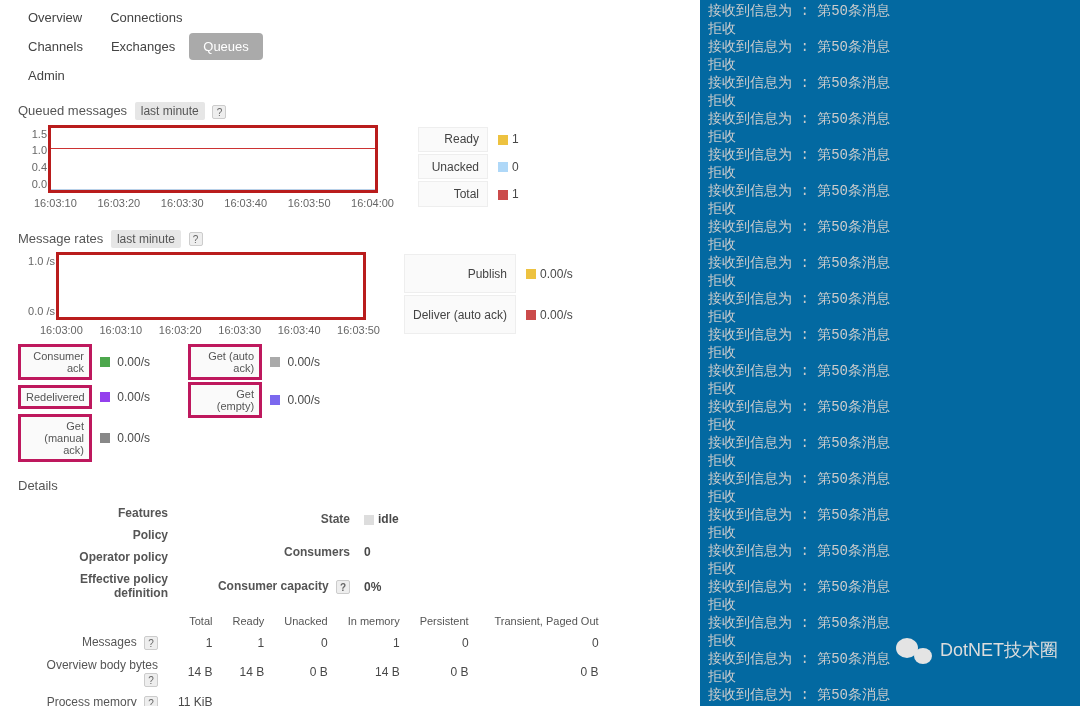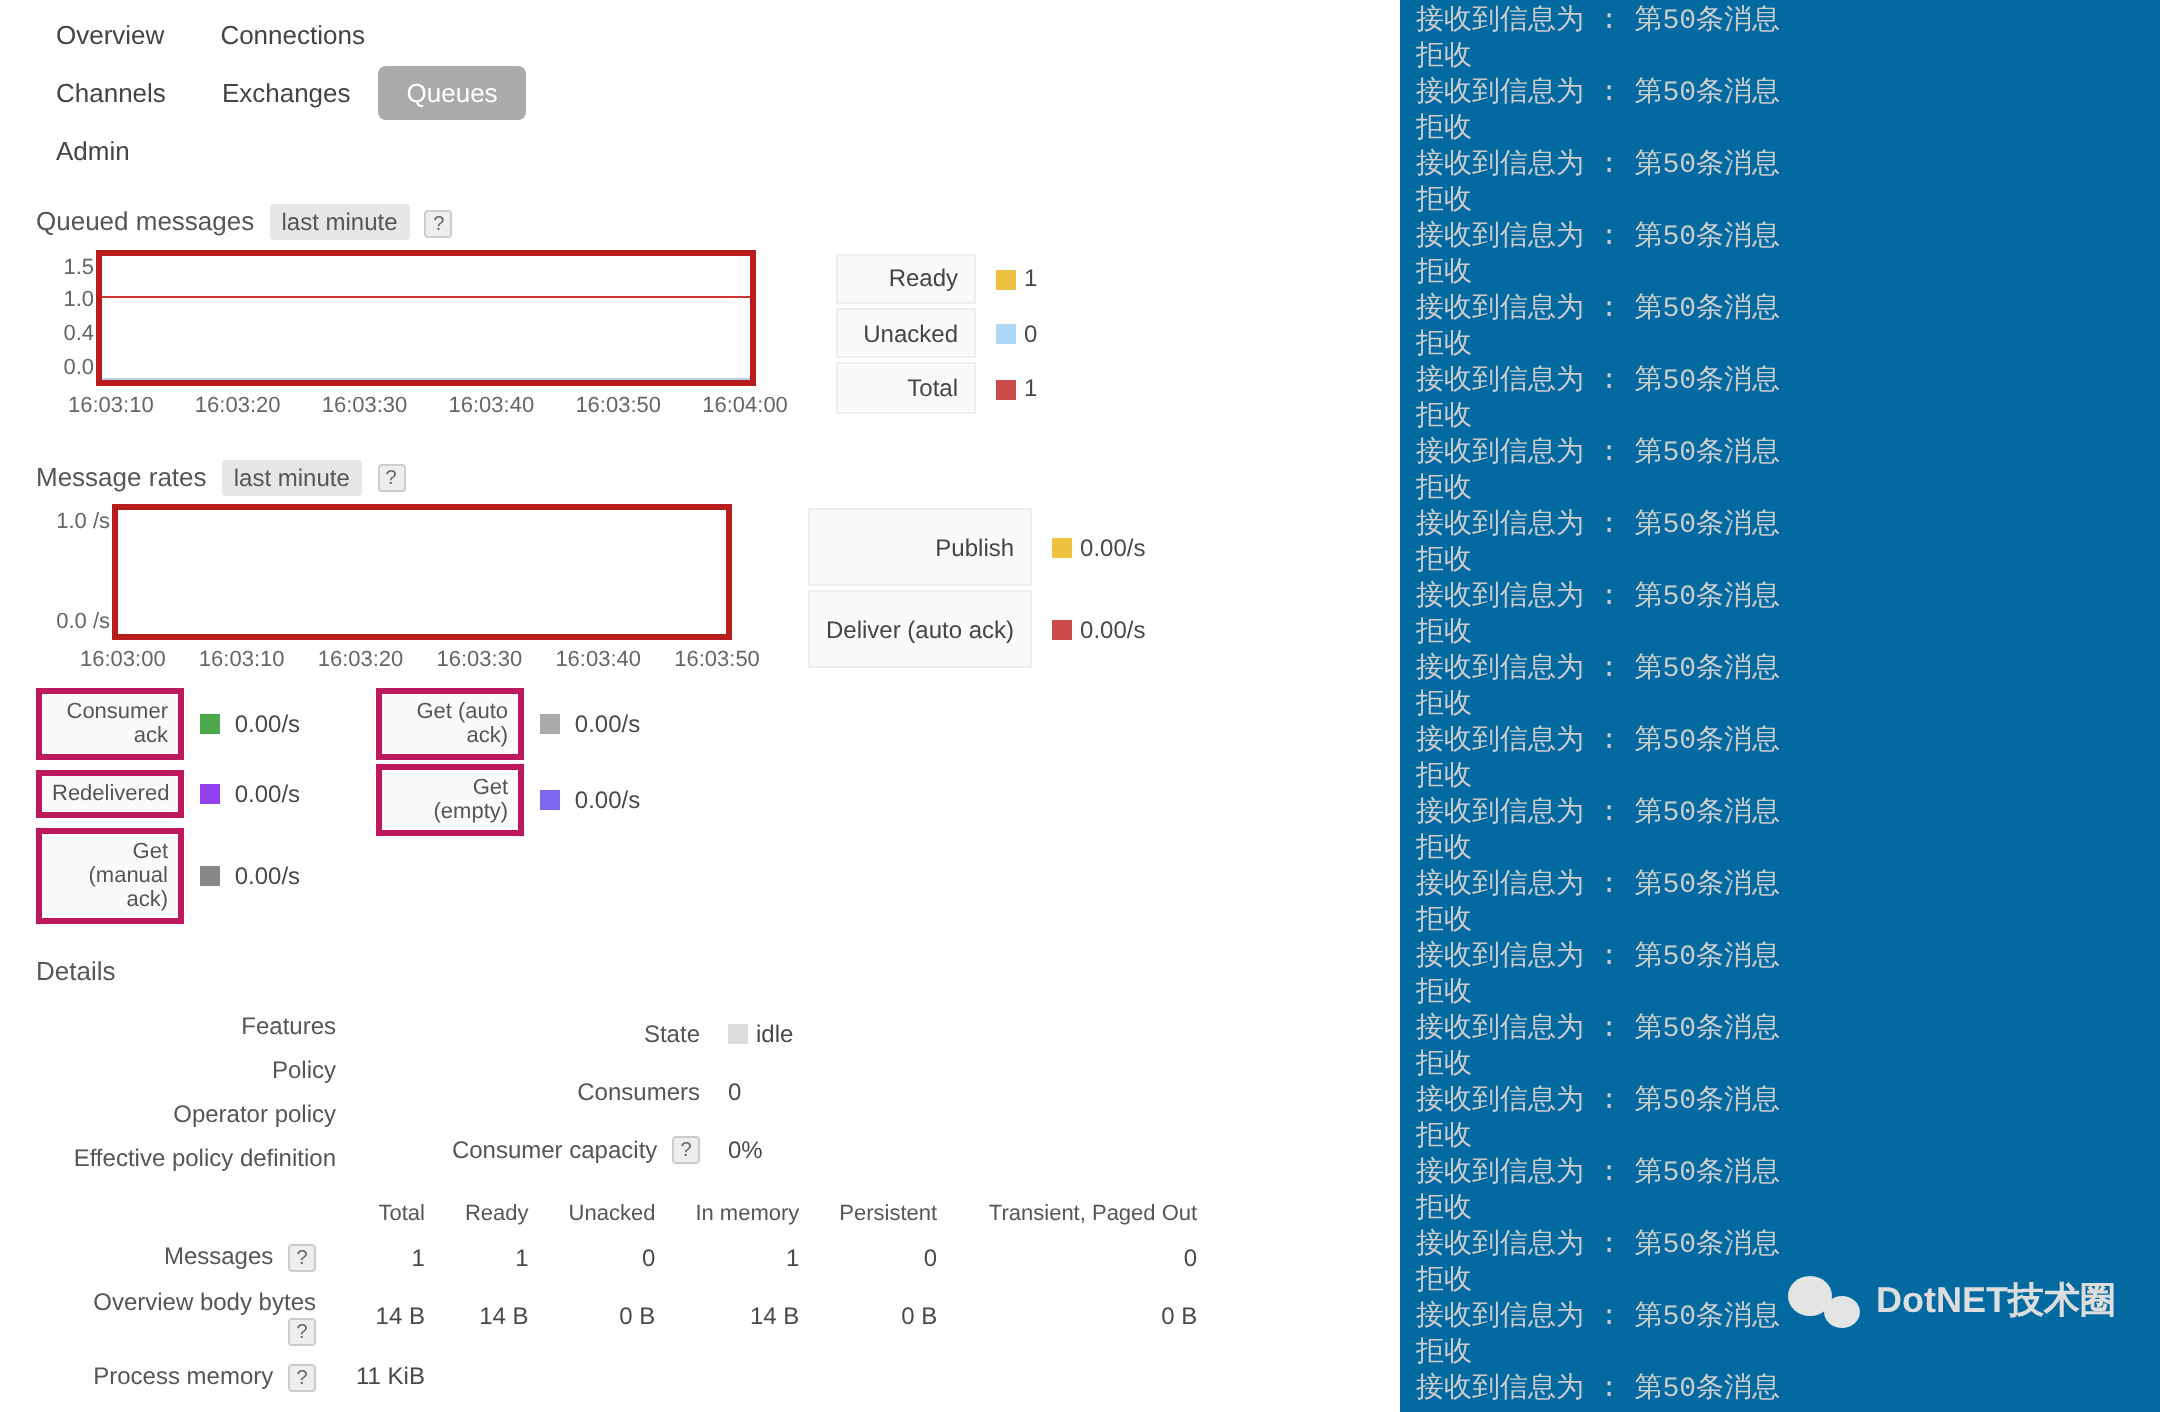--- a/index.html
+++ b/index.html
@@ -19,31 +19,31 @@
 .x-axis { display: flex; justify-content: space-between; font-size: 11px; color: #666; margin-top: 4px; }
 .legend-table { font-size: 12px; }
 .legend-table td { padding: 4px 8px; text-align: right; vertical-align: middle; }
 .legend-table .lbl { color: #444; border: 1px solid #eee; background: #fafafa; min-width: 70px; }
 .swatch { display: inline-block; width: 10px; height: 10px; margin-right: 4px; vertical-align: middle; }
 .rates-grid { display: flex; gap: 12px; margin-top: 8px; }
 .rate-col { display: flex; flex-direction: column; gap: 2px; }
 .rate-item { display: flex; align-items: center; min-height: 30px; }
 .rate-lbl { width: 74px; text-align: right; font-size: 11px; color: #555; background: #fafafa; border: 3px solid #be185d; padding: 3px 5px; margin-right: 8px; }
 .details-table { margin-top: 8px; font-size: 12px; }
-.details-table td { padding: 3px 6px; text-align: right; }
+.details-table td { padding: 3px 6px; text-align: right; font-weight: bold; }
 .details-table .k { color: #555; width: 154px; }
 .details2 { margin-top: 6px; }
 .mem-table { font-size: 12px; border-collapse: collapse; margin-top: 6px; }
 .mem-table th { font-weight: normal; color: #555; padding: 4px 10px; text-align: right; font-size: 11px; }
 .mem-table td { padding: 4px 10px; text-align: right; }
 .mem-table .rowk { text-align: right; color: #555; }
 .idle-sw { display: inline-block; width: 10px; height: 10px; background: #ddd; margin-right: 4px; vertical-align: middle; }
 .redline { position: absolute; left: 0; right: 0; height: 1px; background: #cc3333; }
 .blueline { position: absolute; left: 0; right: 0; bottom: 0; height: 1px; background: #b8d0e8; }
-.watermark { position: absolute; right: 22px; bottom: 42px; color: #ddd; font-size: 18px; font-weight: bold; display: flex; align-items: center; gap: 8px; pointer-events: none; }
+.watermark { position: absolute; right: 22px; bottom: 42px; color: #ddd; font-size: 18px; font-weight: normal; display: flex; align-items: center; gap: 8px; pointer-events: none; }
 .wm-icon { width: 36px; height: 28px; position: relative; }
 .wm-icon .b { position: absolute; background: #e4e4e4; border-radius: 50%; }
 </style>
 </head>
 <body>
 
 <div class="left">
   <div class="tabs">
     <div class="tab">Overview</div>
     <div class="tab">Connections</div>

